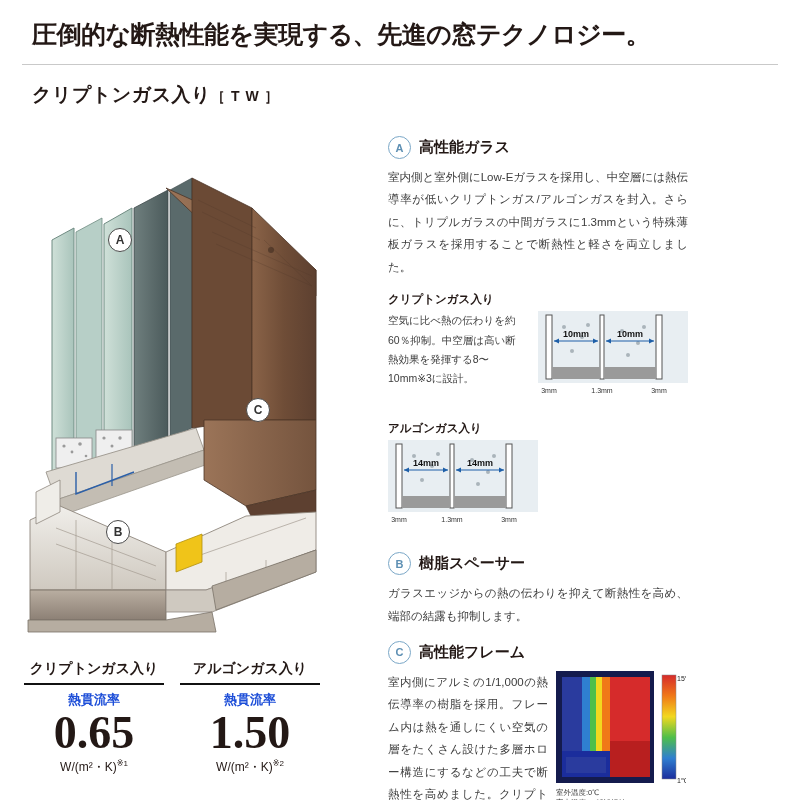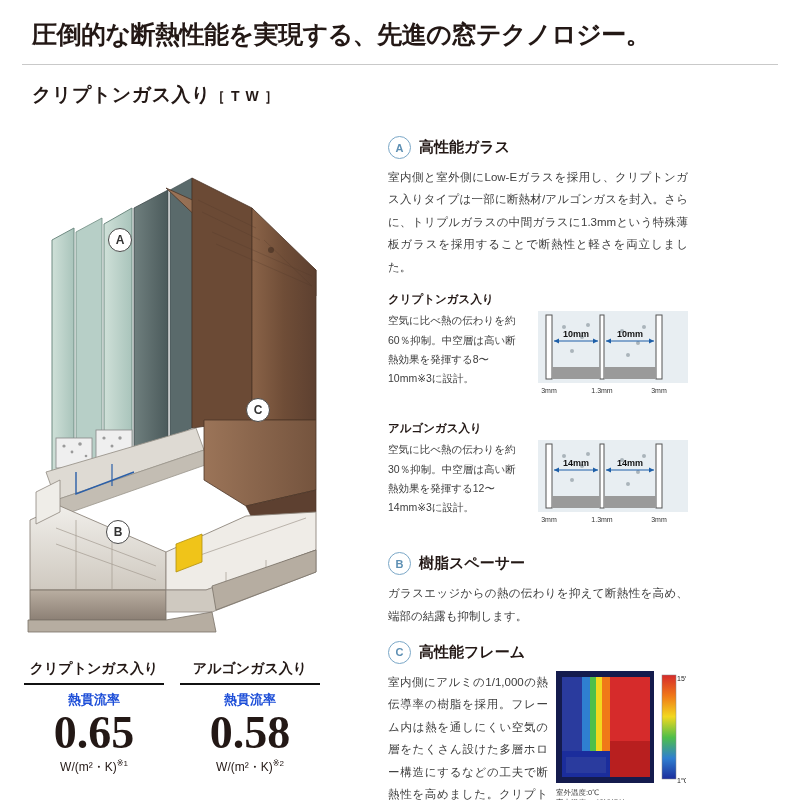--- a/index.html
+++ b/index.html
@@ -199,34 +199,34 @@
     <div class="num">0.65</div>
     <div class="unit">
       <span>W/(m²・K)</span><sup>※1</sup>
     </div>
   </div>
 
   <div class="valbox b2">
     <div class="gastitle">アルゴンガス入り</div>
     <div class="rule"></div>
     <div class="ulabel">熱貫流率</div>
-    <div class="num">0.58</div>
+    <div class="num">1.50</div>
     <div class="unit">
       <span>W/(m²・K)</span><sup>※2</sup>
     </div>
   </div>
 
   <div class="rcol">
 
     <div class="sec">
       <div class="sec-head">
         <div class="cmark">A</div>
         <div class="stitle">高性能ガラス</div>
       </div>
-      <div class="body-txt">室内側と室外側にLow-Eガラスを採用し、クリプトンガス入りタイプは一部に断熱材/アルゴンガスを封入。さらに、トリプルガラスの中間ガラスに1.3mmという特殊薄板ガラスを採用することで断熱性と軽さを両立しました。</div>
+      <div class="body-txt">室内側と室外側にLow-Eガラスを採用し、中空層には熱伝導率が低いクリプトンガス/アルゴンガスを封入。さらに、トリプルガラスの中間ガラスに1.3mmという特殊薄板ガラスを採用することで断熱性と軽さを両立しました。</div>
 
       <div class="sub-h">クリプトンガス入り</div>
       <div class="two-col">
         <div class="txt">空気に比べ熱の伝わりを約60％抑制。中空層は高い断熱効果を発揮する8〜10mm※3に設計。</div>
         <div class="dia">
           <svg width="150" height="92" viewBox="0 0 150 92" xmlns="http://www.w3.org/2000/svg">
             <rect x="0" y="0" width="150" height="72" fill="#e8eef2"></rect>
 
             <rect x="8" y="4" width="6" height="64" fill="#ffffff" stroke="#555" stroke-width="1"></rect>
             <rect x="62" y="4" width="4" height="64" fill="#ffffff" stroke="#555" stroke-width="1"></rect>
@@ -258,21 +258,20 @@
             <text x="92" y="26" font-size="9" font-weight="bold" text-anchor="middle" fill="#111" font-family="Liberation Sans, sans-serif">10mm</text>
             <text x="11" y="82" font-size="7" text-anchor="middle" fill="#333" font-family="Liberation Sans, sans-serif">3mm</text>
             <text x="64" y="82" font-size="7" text-anchor="middle" fill="#333" font-family="Liberation Sans, sans-serif">1.3mm</text>
             <text x="121" y="82" font-size="7" text-anchor="middle" fill="#333" font-family="Liberation Sans, sans-serif">3mm</text>
           </svg>
         </div>
       </div>
 
       <div class="sub-h">アルゴンガス入り</div>
       <div class="two-col">
-        <div class="txt">空気に比べ熱の伝わりを約30％抑制。中空層は高い断熱効果を発揮する12〜14mm※3に設計。</div>
         <div class="dia">
           <svg width="150" height="92" viewBox="0 0 150 92" xmlns="http://www.w3.org/2000/svg">
             <rect x="0" y="0" width="150" height="72" fill="#e8eef2"></rect>
             <rect x="8" y="4" width="6" height="64" fill="#ffffff" stroke="#555" stroke-width="1"></rect>
             <rect x="62" y="4" width="4" height="64" fill="#ffffff" stroke="#555" stroke-width="1"></rect>
             <rect x="118" y="4" width="6" height="64" fill="#ffffff" stroke="#555" stroke-width="1"></rect>
             <g fill="#aab4bb">
               <circle cx="26" cy="16" r="2"></circle>
                 <circle cx="44" cy="26" r="2"></circle>
                 <circle cx="34" cy="40" r="2"></circle>

